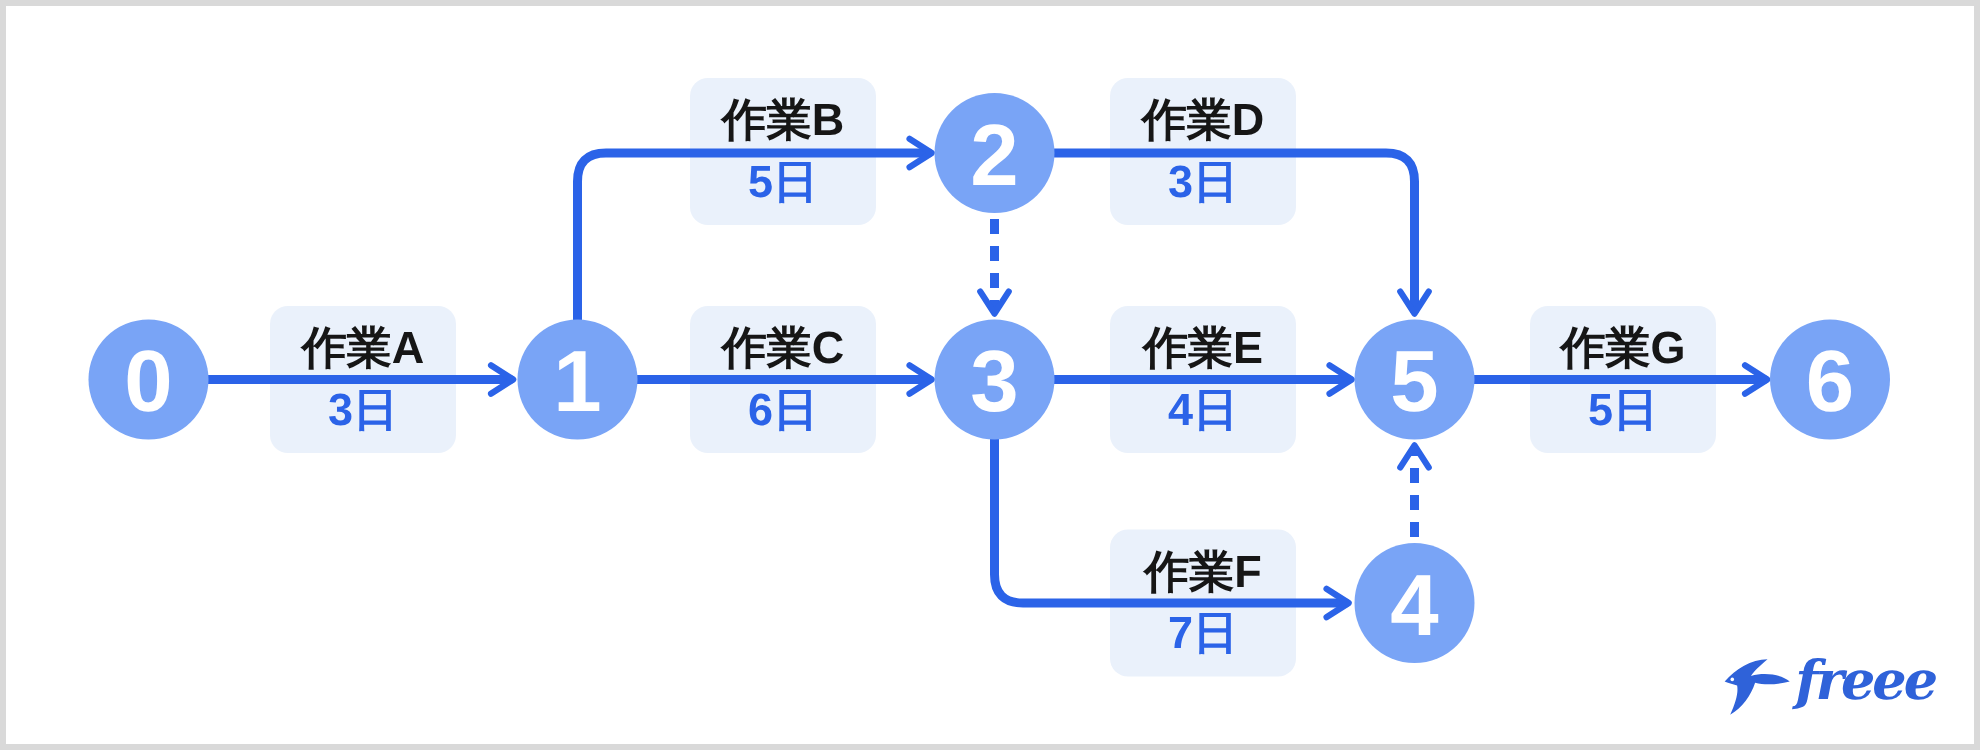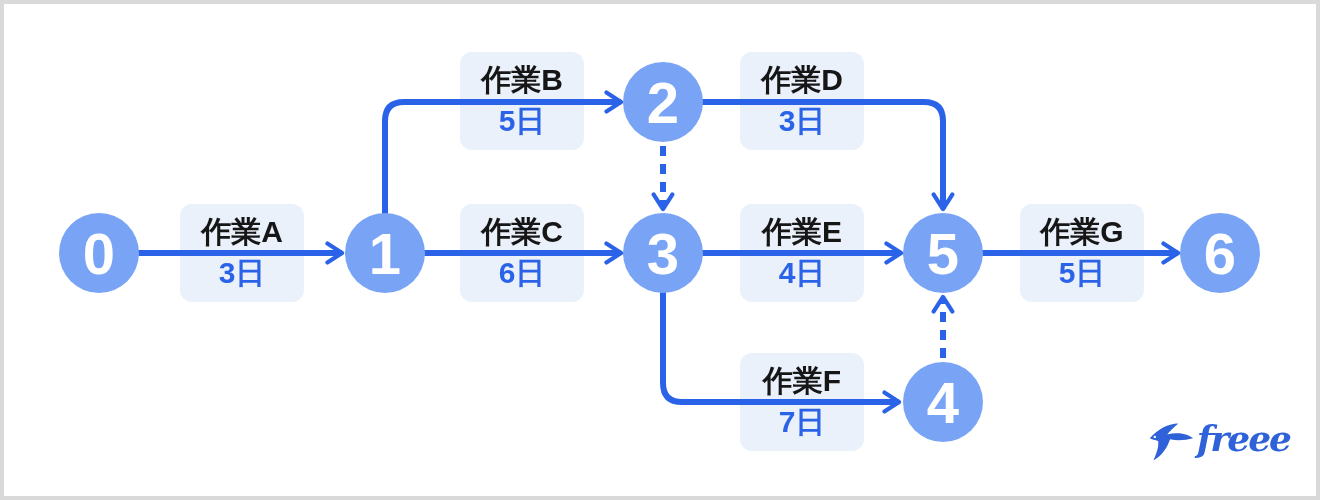--- a/index.html
+++ b/index.html
@@ -16,21 +16,21 @@
     border:4px solid var(--border);
     overflow:hidden;
     font-family:"Liberation Sans", sans-serif;
   }
   svg.diagram{position:absolute;left:0;top:0;}
   .node-num{font-family:"Liberation Sans", sans-serif;font-weight:bold;}
   .task-name{font-family:"Liberation Sans", sans-serif;font-weight:bold;}
   .task-days{font-family:"Liberation Sans", sans-serif;font-weight:bold;}
   .logo{
     position:absolute;
-    right:26px;bottom:32px;
+    right:26px;bottom:16px;
     display:flex;align-items:center;gap:2px;
     color:var(--logo);
   }
   .logo-text{
     font-family:"DejaVu Serif", serif;
     font-style:italic;
     font-weight:600;
     font-size:36px;
     letter-spacing:-2px;
     line-height:1;

